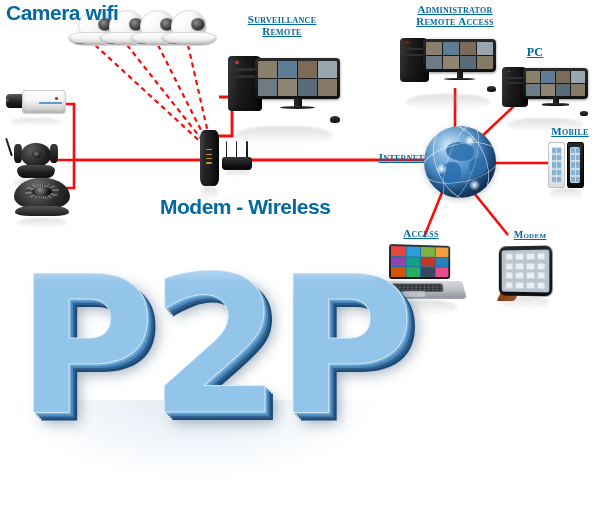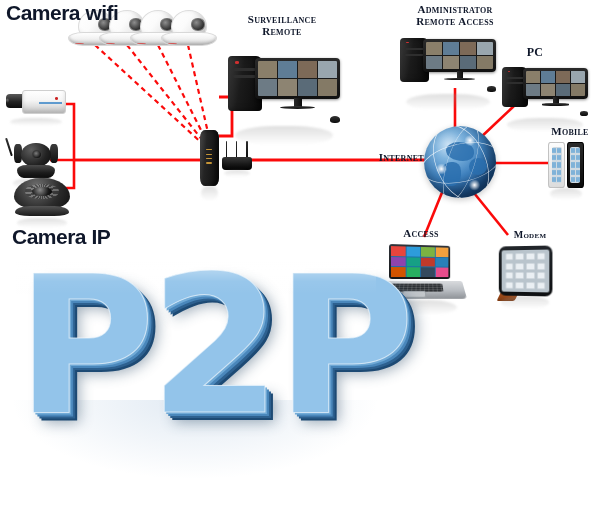--- a/index.html
+++ b/index.html
@@ -1,25 +1,25 @@
 <!DOCTYPE html>
 <html><head>
 <meta charset="utf-8">
 <style>
   html,body{margin:0;padding:0;background:#fff;}
   body{width:600px;height:518px;overflow:hidden;
        font-family:"Liberation Sans",sans-serif;}
   #stage{position:relative;width:600px;height:518px;background:#fff;overflow:hidden;}
 
   
-  .lbl{position:absolute;color:#0f172a;white-space:pre;line-height:1.05;}
+  .lbl{position:absolute;color:#0369a1;white-space:pre;line-height:1.05;}
   .lbl-fat{font-family:"Liberation Sans",sans-serif;font-weight:bold;
            letter-spacing:-.5px;}
   .lbl-caps{font-family:"Liberation Serif",serif;font-weight:bold;
-            text-align:center;font-variant:small-caps;letter-spacing:.3px;}
+            text-align:center;font-variant:small-caps;letter-spacing:.3px;text-decoration:underline;}
 
   
   svg.wires{position:absolute;left:0;top:0;width:600px;height:518px;}
 
   
   .dev{position:absolute;}
   .refl{position:absolute;left:6%;top:100%;width:88%;height:26%;
         background:linear-gradient(to bottom,rgba(150,150,150,.30),rgba(255,255,255,0));
         filter:blur(1px);border-radius:50%/60%;}
 
@@ -300,21 +300,20 @@
 
   <div class="dev domecam" style="left:14px;top:178px;width:56px;height:40px;">
     <div class="dome">
       <div class="ring"></div>
       <div class="lens"></div>
     </div>
     <div class="rim"></div>
     <div class="refl"></div>
   </div>
 
-  <div class="lbl lbl-fat" style="left:12px;top:226px;font-size:21px;">Camera IP</div>
 
   <div class="lbl lbl-caps" style="left:232px;top:14px;width:100px;font-size:11px;">Surveillance
 Remote</div>
 
   <div class="dev pc" style="left:228px;top:52px;width:112px;height:74px;">
     <div class="tower">
       <div class="tled"></div>
       <div class="tslot" style="top:22%;"></div>
       <div class="tslot" style="top:34%;"></div>
     </div>
@@ -348,20 +347,21 @@
   </div>
 
   <div class="dev router" style="left:222px;top:142px;width:30px;height:28px;">
     <div class="ant" style="left:12%;"></div>
     <div class="ant" style="left:46%;"></div>
     <div class="ant" style="left:80%;"></div>
     <div class="body"></div>
     <div class="refl"></div>
   </div>
 
+  <div class="lbl lbl-fat" style="left:160px;top:196px;font-size:21px;">Modem - Wireless</div>
 
   <div class="lbl lbl-caps" style="left:385px;top:4px;width:140px;font-size:11px;">Administrator
 Remote Access</div>
 
   <div class="dev pc" style="left:400px;top:34px;width:96px;height:60px;">
     <div class="tower">
       <div class="tled"></div>
       <div class="tslot" style="top:24%;"></div>
       <div class="tslot" style="top:36%;"></div>
     </div>

